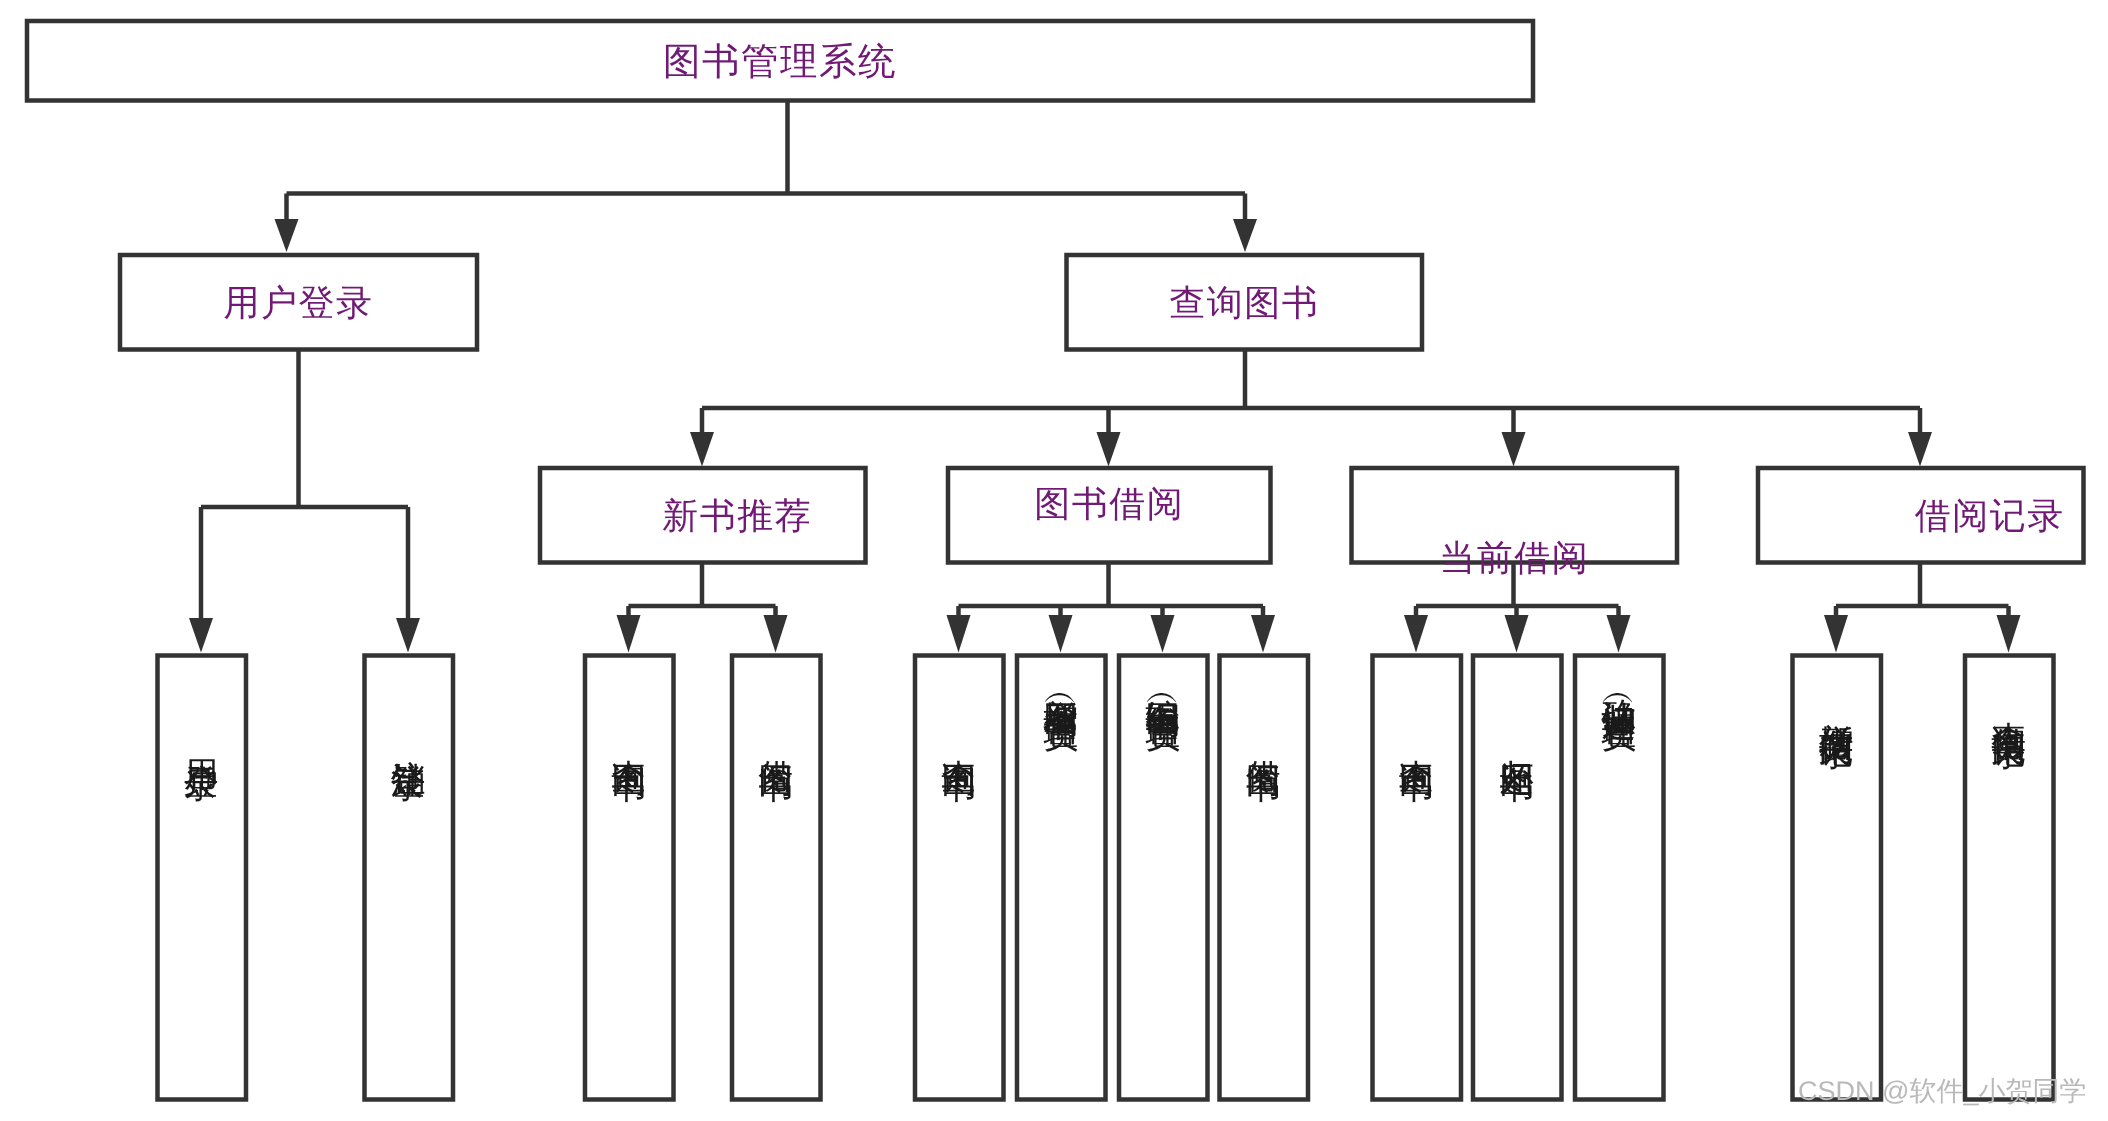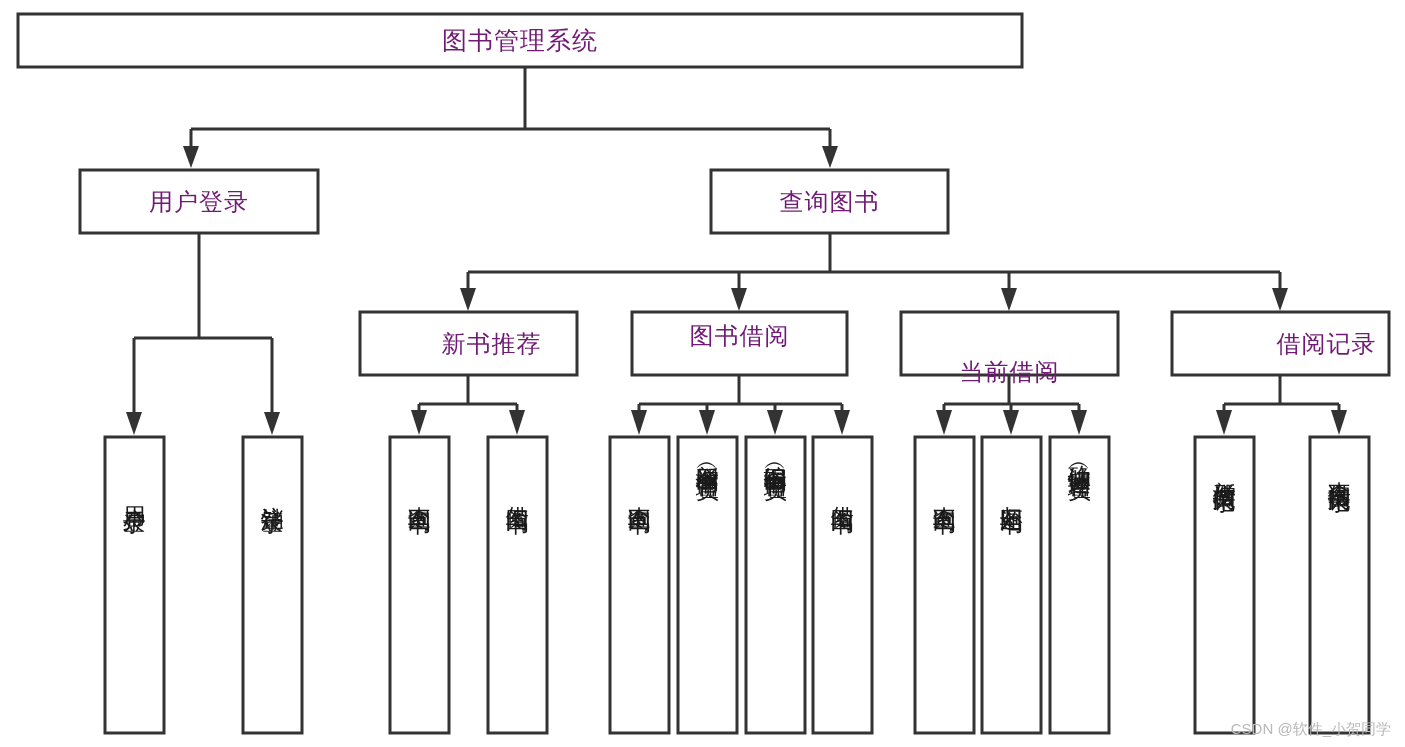--- a/index.html
+++ b/index.html
@@ -72,21 +72,21 @@
     white-space: nowrap;
   }
   .title-text {
     font-size: 25px;
   }
   #watermark {
     position: absolute;
     right: 14px;
     bottom: 8px;
     font-family: "Liberation Sans", "DejaVu Sans", sans-serif;
-    font-size: 15px;
+    font-size: 18px;
     color: #b9b9b9;
     white-space: nowrap;
     pointer-events: none;
   }
 </style>
 </head>
 <body>
 
 <div id="diagram-root">
 

